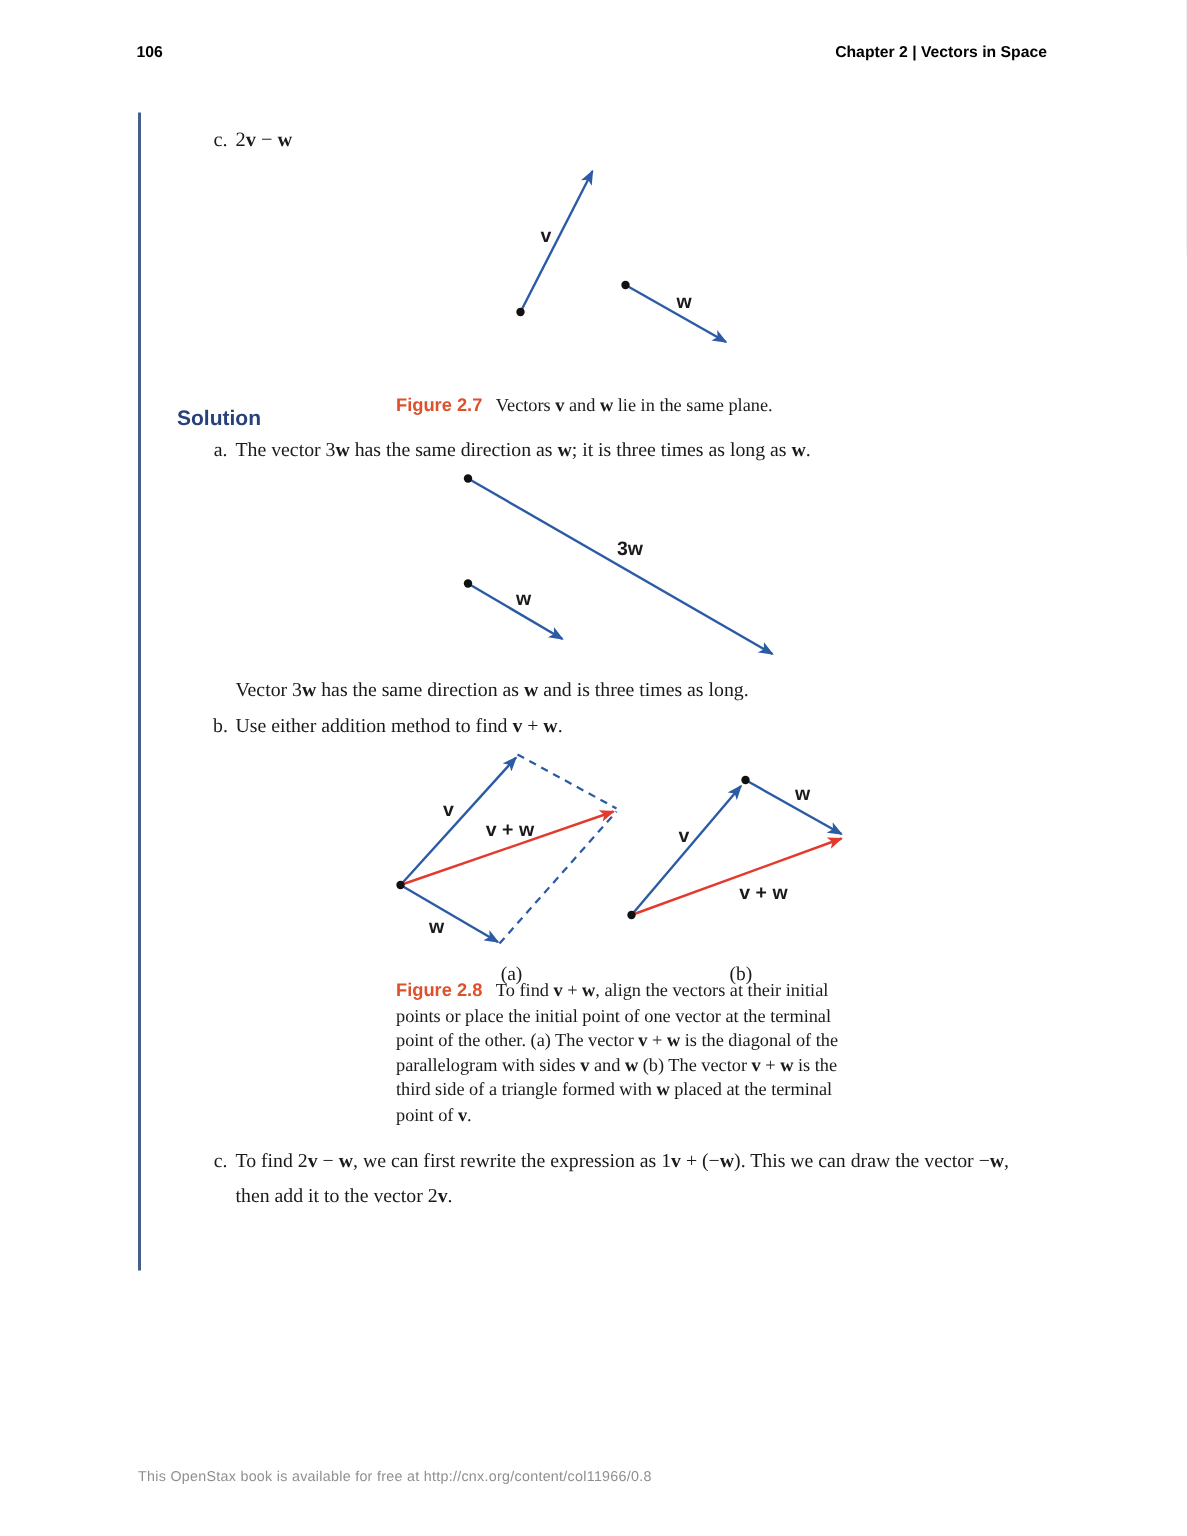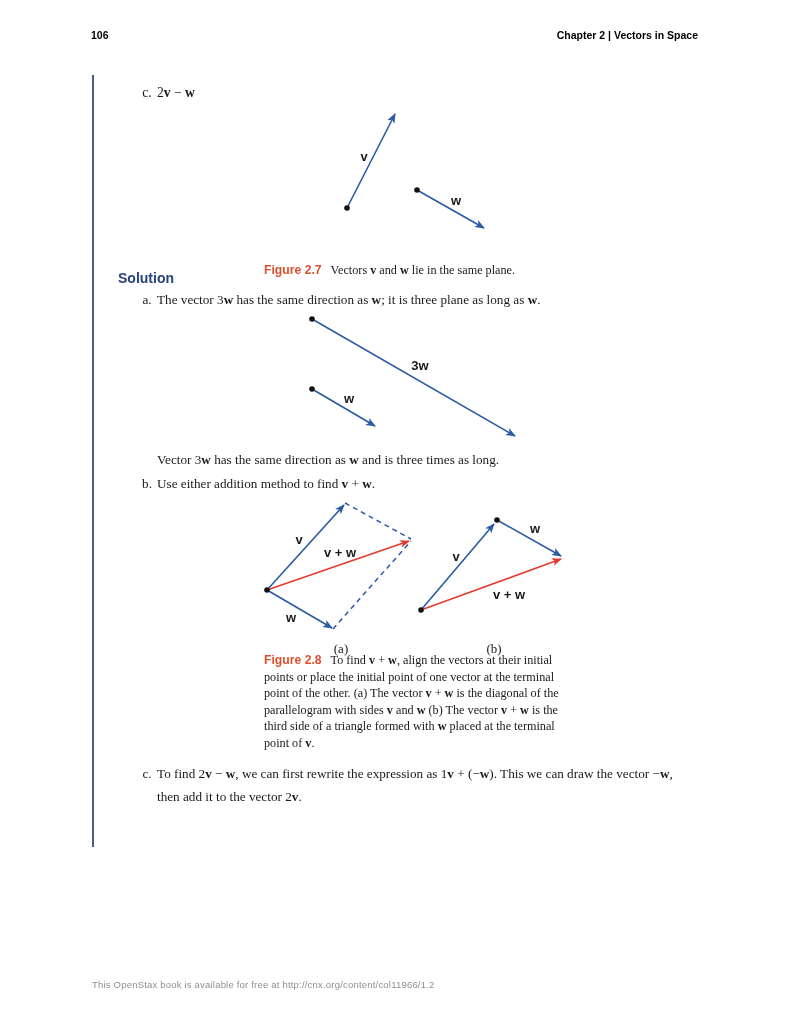--- a/index.html
+++ b/index.html
@@ -55,21 +55,21 @@
     <text class="vlab" x="196" y="110" text-anchor="middle">w</text>
   </svg>
 
   <div class="figcap" style="left:264px; top:233px;">
     <span class="figlabel">Figure 2.7</span><span><span>Vectors </span><b>v</b><span> and </span><b>w</b><span> lie in the same plane.</span></span>
   </div>
 
   <div id="solution-heading">Solution</div>
 
   <div class="line" style="left:137px; top:292px;">
-    <span class="marker">a.</span><span><span>The vector 3</span><b>w</b><span> has the same direction as </span><b>w</b><span>;  it is three plane as long as </span><b>w</b><span>.</span></span>
+    <span class="marker">a.</span><span><span>The vector 3</span><b>w</b><span> has the same direction as </span><b>w</b><span>;  it is three times as long as </span><b>w</b><span>.</span></span>
   </div>
 
   <svg class="fig" style="left:280px; top:310px;" width="250" height="135" viewBox="0 0 250 135">
     <defs>
       <marker id="ab2" viewBox="0 0 10 8" markerWidth="10" markerHeight="8" refX="9" refY="4" orient="auto" markerUnits="userSpaceOnUse">
         <path d="M0,0 L10,4 L0,8 L2.5,4 Z" fill="#2c5ba5"></path>
       </marker>
     </defs>
     <line x1="32" y1="9" x2="235" y2="126" stroke="#2c5ba5" stroke-width="1.6" marker-end="url(#ab2)"></line>
     <circle cx="32" cy="9" r="2.8" fill="#111"></circle>
@@ -130,15 +130,15 @@
     <div class="cl"><span>parallelogram with sides </span><b>v</b><span> and </span><b>w</b><span> (b) The vector </span><b>v</b><span> + </span><b>w</b><span> is the</span></div>
     <div class="cl"><span>third side of a triangle formed with </span><b>w</b><span> placed at the terminal</span></div>
     <div class="cl"><span>point of </span><b>v</b><span>.</span></div>
   </div>
 
   <div class="line" style="left:137px; top:766px;">
     <span class="marker">c.</span><span><span>To find 2</span><b>v</b><span> − </span><b>w</b><span>,  we can first rewrite the expression as 1</span><b>v</b><span> + (−</span><b>w</b><span>).  This we can draw the vector −</span><b>w</b><span>,</span></span>
   </div>
   <div class="line" style="left:157px; top:789px;"><span>then add it to the vector 2</span><b>v</b><span>.</span></div>
 
-  <div id="footer">This OpenStax book is available for free at http://cnx.org/content/col11966/1.2</div>
+  <div id="footer">This OpenStax book is available for free at http://cnx.org/content/col11966/0.8</div>
 
 </div>
 
 </body></html>

